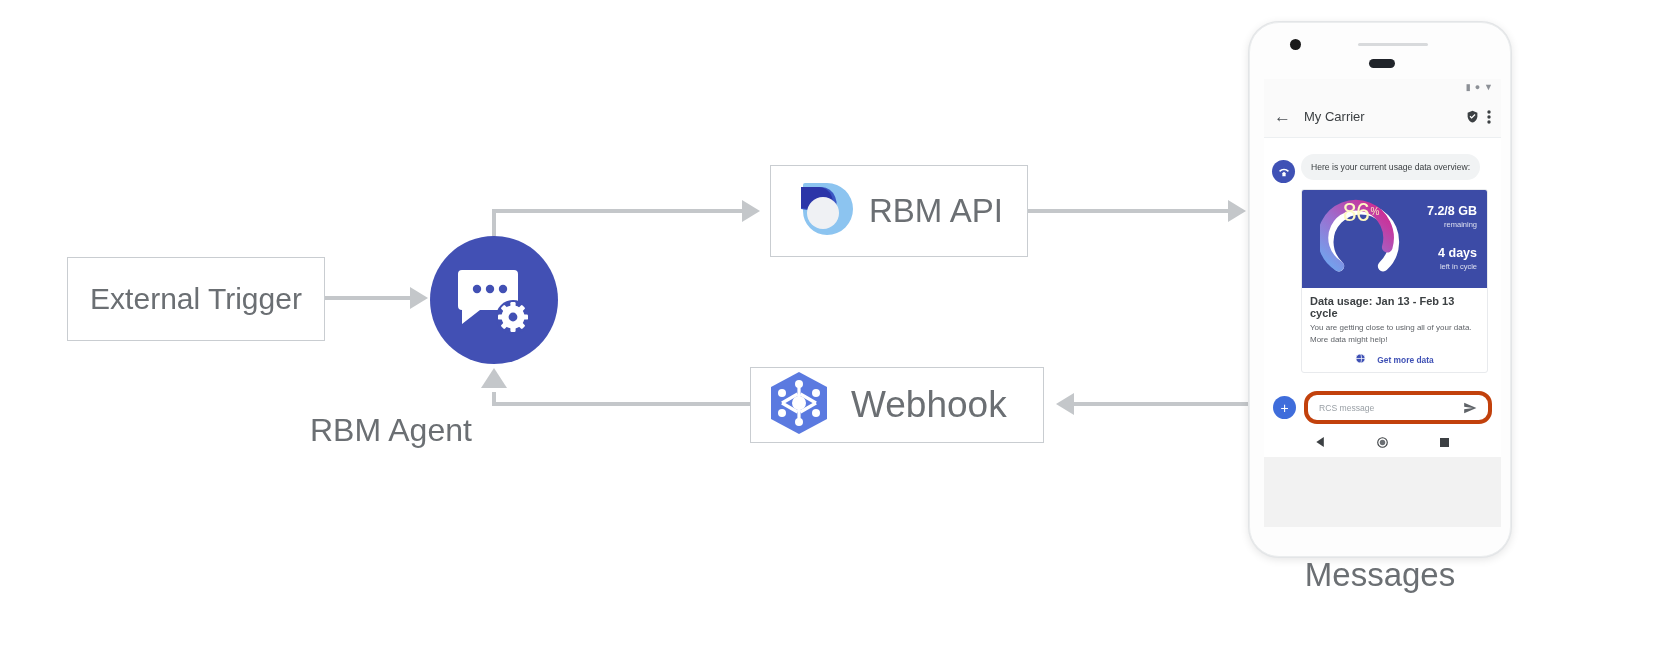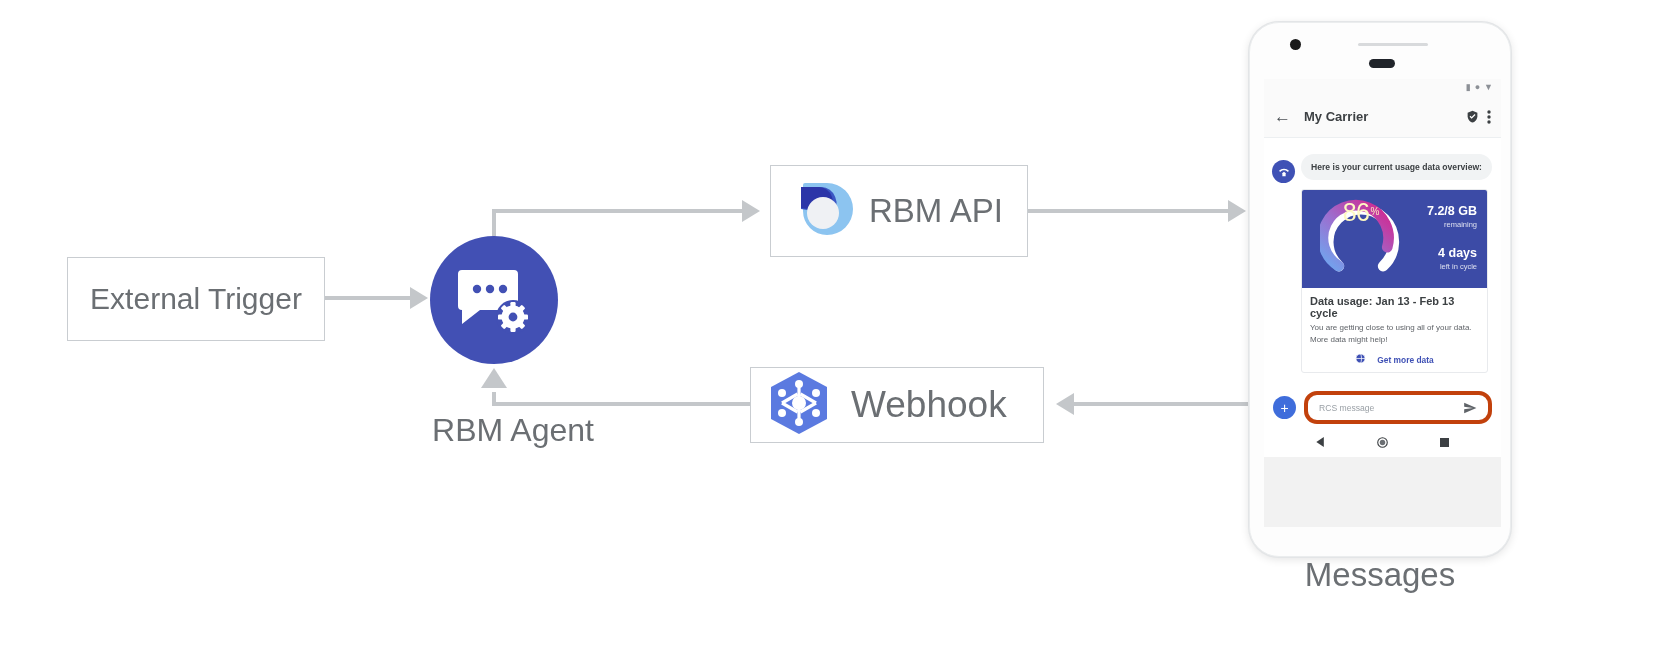--- a/index.html
+++ b/index.html
@@ -25,21 +25,21 @@
   .line{position:absolute;background:#c4c7ca;}
   .arrow{position:absolute;width:0;height:0;}
   .arrow-r{border-top:11px solid transparent;border-bottom:11px solid transparent;border-left:18px solid #c4c7ca;}
   .arrow-l{border-top:11px solid transparent;border-bottom:11px solid transparent;border-right:18px solid #c4c7ca;}
   .arrow-u{border-left:13px solid transparent;border-right:13px solid transparent;border-bottom:20px solid #c4c7ca;}
 
   
   #rbm-agent-node{position:absolute;left:430px;top:236px;width:128px;height:128px;}
   #rbm-agent-circle{width:128px;height:128px;border-radius:50%;background:#4250b4;
        display:flex;align-items:center;justify-content:center;}
-  #rbm-agent-caption{position:absolute;left:348px;top:412px;width:330px;text-align:center;
+  #rbm-agent-caption{position:absolute;left:310px;top:412px;width:330px;text-align:left;
        font-size:32px;font-weight:300;color:#6b6f73;}
 
   
   #phone{position:absolute;left:1249px;top:22px;width:262px;height:535px;
      border-radius:30px;background:#fdfdfd;
      box-shadow:0 0 0 1px #e3e5e7, 0 2px 10px rgba(0,0,0,.12);
      border:1px solid #ebedee;box-sizing:border-box;overflow:hidden;}
   #phone-camera{position:absolute;left:40px;top:16px;width:11px;height:11px;border-radius:50%;background:#1b1b1b;}
   #phone-earpiece{position:absolute;left:108px;top:20px;width:70px;height:3px;border-radius:2px;background:#d8dadc;}
   #phone-speaker{position:absolute;left:119px;top:36px;width:26px;height:9px;border-radius:5px;background:#20242a;}
@@ -48,30 +48,30 @@
 
   
   #status-bar{height:17px;background:#fafafa;display:flex;align-items:center;justify-content:flex-end;
      padding-right:8px;gap:4px;}
   .sb-ico{font-size:9px;color:#8c9096;line-height:1;}
 
   
   #app-bar{height:41px;background:#fafafa;display:flex;align-items:center;padding:0 10px;
      border-bottom:1px solid #eceff1;}
   #app-bar .back{font-size:17px;color:#4b5055;line-height:1;}
-  #app-title{font-size:13px;color:#3c4043;margin-left:13px;font-weight:700;flex:1;}
+  #app-title{font-size:13px;color:#3c4043;margin-left:13px;font-weight:400;flex:1;}
   .ab-ico{margin-left:8px;color:#3c4043;display:flex;align-items:center;}
 
   
   #conversation{padding:16px 8px 0 8px;}
   .msg-row{display:flex;align-items:flex-start;gap:6px;}
   #avatar{width:23px;height:23px;border-radius:50%;background:#3f51b5;flex:0 0 23px;
      display:flex;align-items:center;justify-content:center;margin-top:6px;}
   #bubble-text{background:#f1f3f4;border-radius:13px;padding:7px 10px;font-size:8.6px;
-     line-height:1.42;color:#3c4043;max-width:180px;font-weight:bold;}
+     line-height:1.42;color:#3c4043;max-width:180px;}
 
   
   #rich-card{margin:6px 0 0 29px;width:185px;border:1px solid #e8eaed;border-radius:3px;
       background:#fff;overflow:hidden;}
   #card-hero{height:98px;background:#3c4ba6;position:relative;}
   #gauge{position:absolute;left:18px;top:8px;width:82px;height:82px;}
   #gauge-value{position:absolute;left:18px;top:8px;width:82px;height:82px;
       display:flex;align-items:flex-start;justify-content:center;color:#fef9c3;}
   #gauge-num{font-size:25px;font-weight:300;letter-spacing:-.5px;}
   #gauge-pct{font-size:10px;margin-left:1px;margin-top:8px;opacity:.92;}

